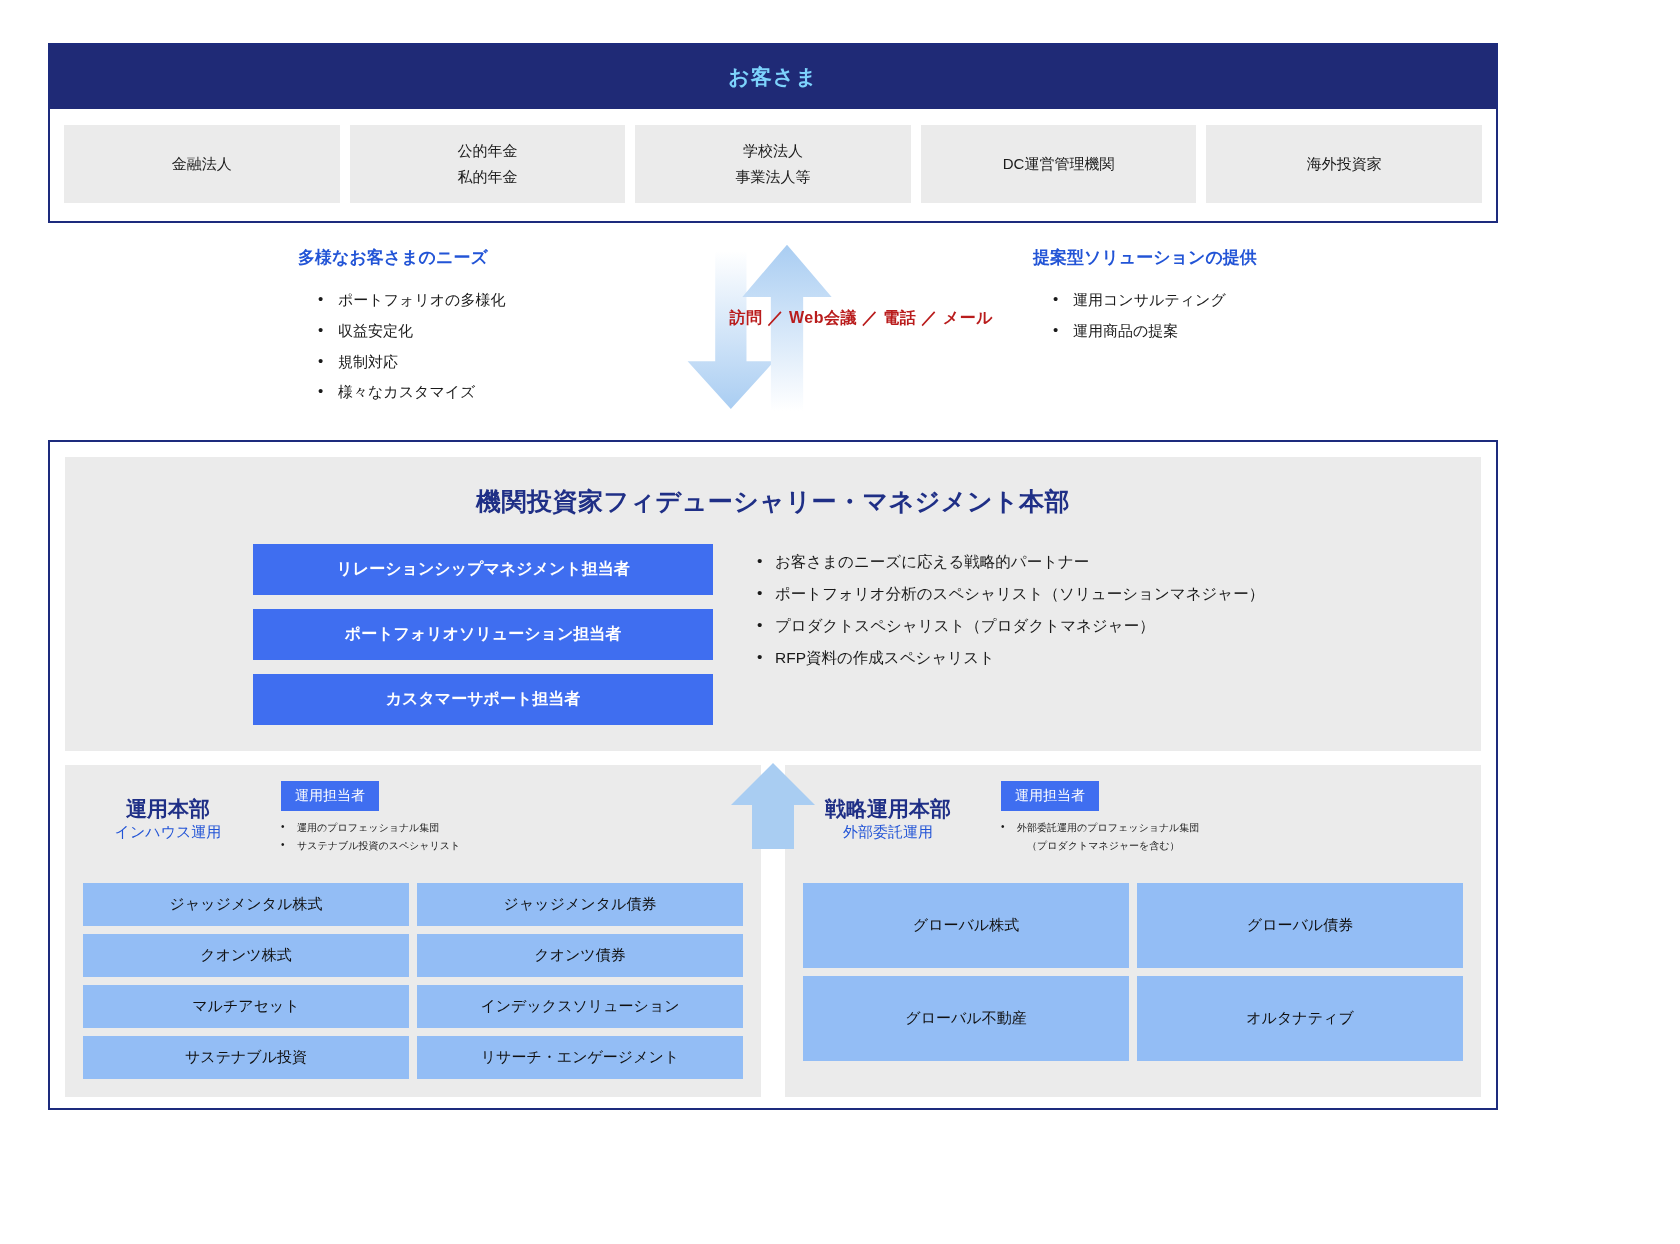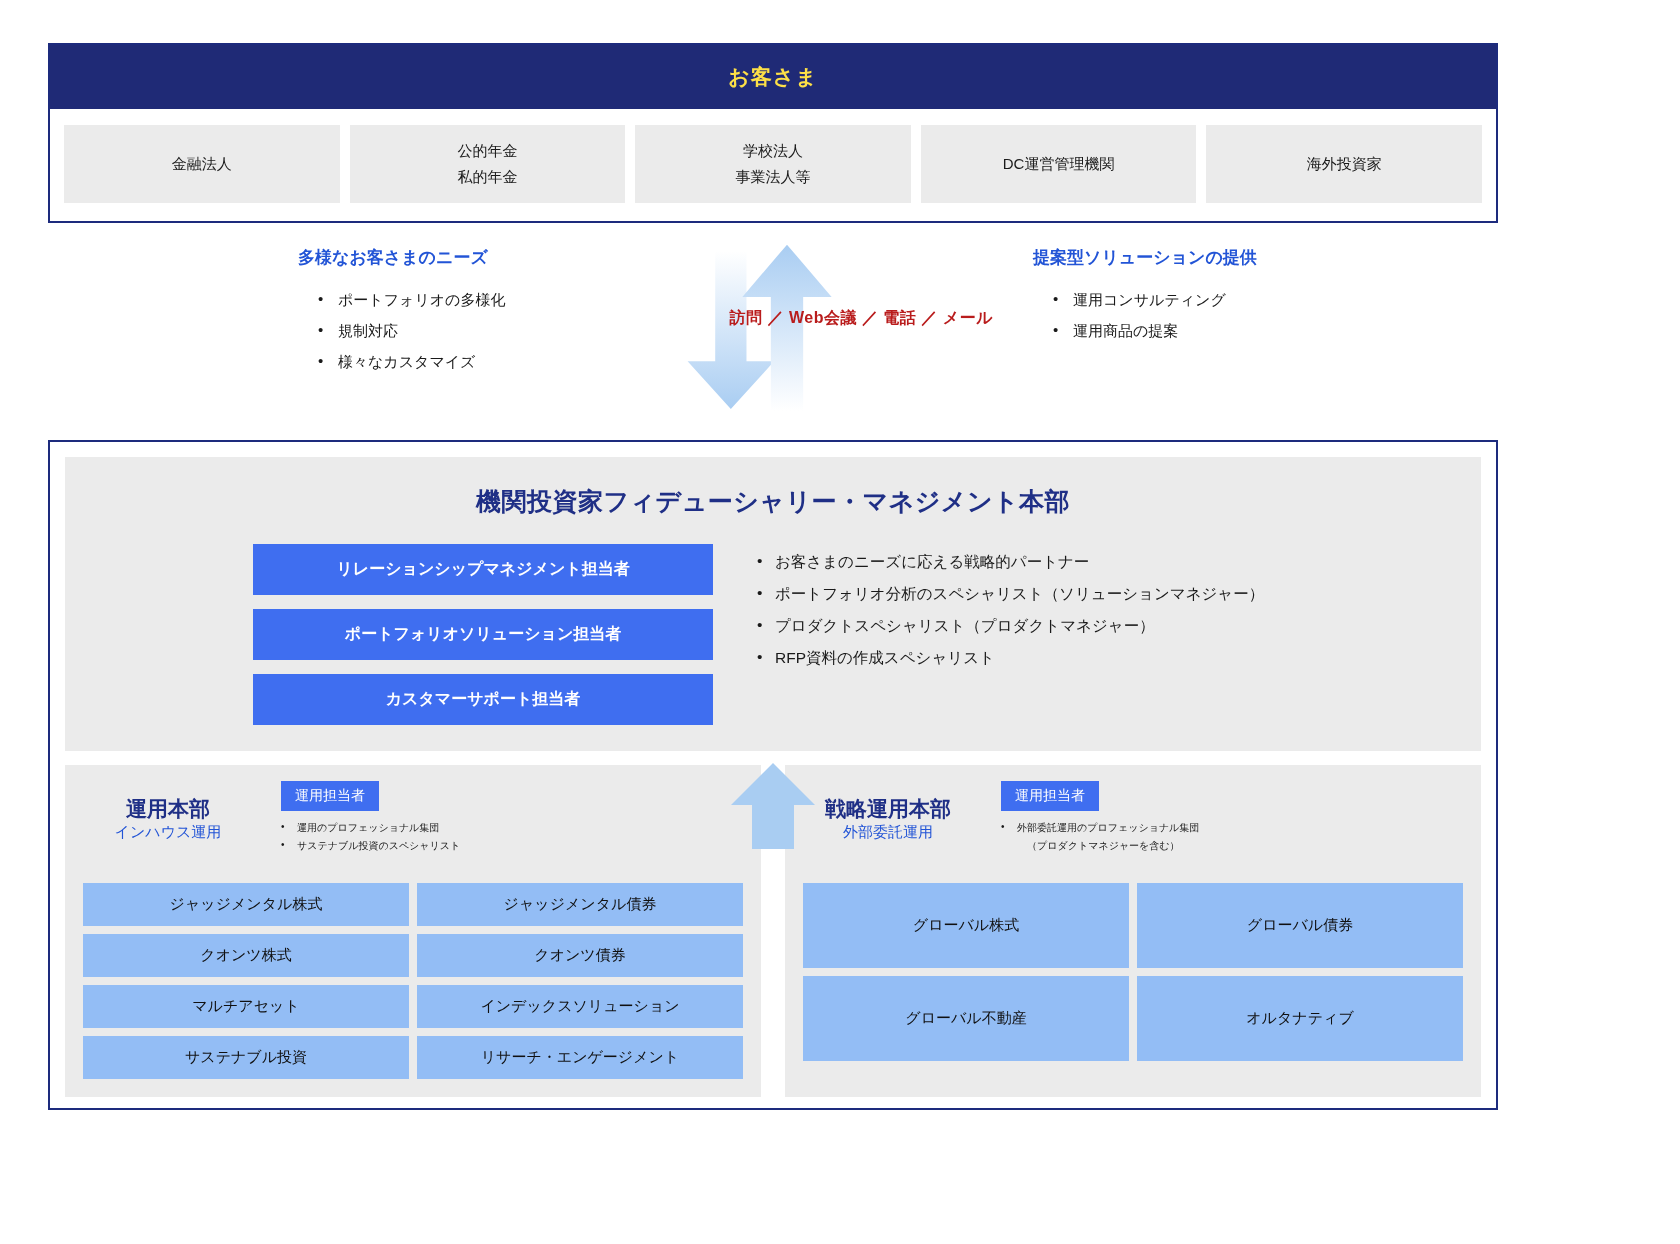--- a/index.html
+++ b/index.html
@@ -20,21 +20,21 @@
   
   .customer-frame {
     position: absolute;
     left: 48px; top: 43px;
     width: 1450px;
     border: 2px solid #1d2b7d;
     background: #ffffff;
   }
   .customer-title {
     background: #1f2a76;
-    color: #fde047;
+    color: #7dd3fc;
     text-align: center;
     font-size: 21px;
     font-weight: bold;
     letter-spacing: 1px;
     padding: 18px 0 18px 0;
   }
   .customer-row {
     display: flex;
     gap: 10px;
     padding: 16px 14px 18px 14px;
@@ -287,20 +287,21 @@
       </div>
     </div>
   </div>
 
   <div class="mid">
 
     <div class="mid-col-left">
       <div class="mid-head left">多様なお客さまのニーズ</div>
       <ul class="mid-list">
         <li>ポートフォリオの多様化</li>
+        <li>収益安定化</li>
         <li>規制対応</li>
         <li>様々なカスタマイズ</li>
       </ul>
     </div>
 
     <div class="arrows">
       <svg width="200" height="182" viewBox="0 0 200 182" xmlns="http://www.w3.org/2000/svg">
         <defs>
           <linearGradient id="gDown" x1="0" y1="0" x2="0" y2="1">
             <stop offset="0%" stop-color="#ffffff"></stop>

